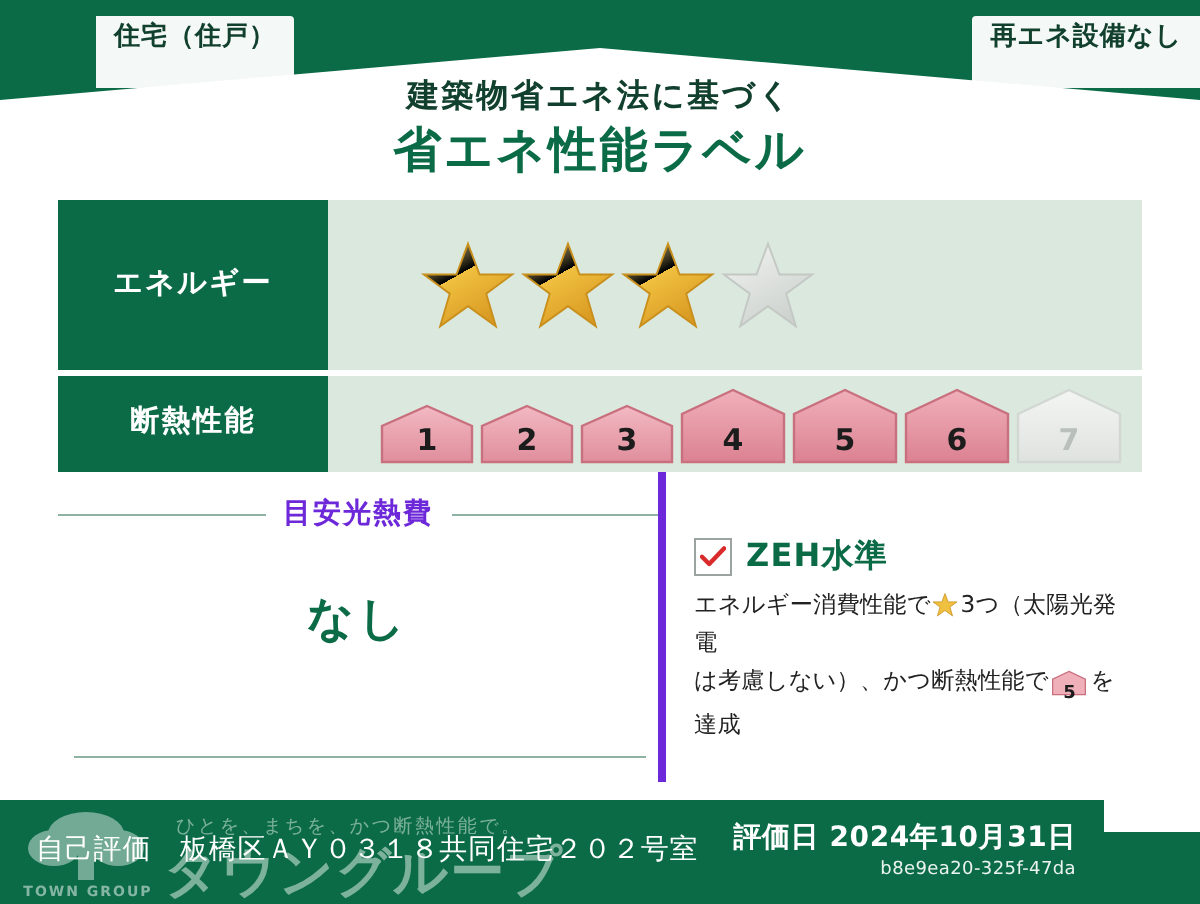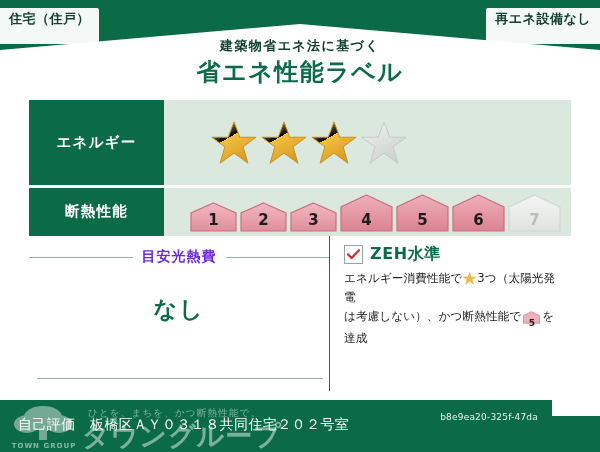--- a/index.html
+++ b/index.html
@@ -11,36 +11,37 @@
   }
   #root{position:relative;width:600px;height:452px;background:#0a6b46;overflow:hidden;}
 
   
   .badge{
     position:absolute;top:8px;
     background:#f4f8f6;color:#12402e;
     font-size:13px;font-weight:bold;letter-spacing:.5px;
     padding:4px 9px 19px;line-height:1;
     white-space:nowrap;
+    margin-left:48px;
   }
   .badge.left{left:0;border-radius:0 2px 2px 0;}
   .badge.right{right:0;border-radius:2px 0 0 2px;}
 
   
   .chevron{
     position:absolute;left:0;top:24px;width:600px;height:392px;
     background:#ffffff;
     clip-path:polygon(0 26px, 300px 0, 600px 26px, 600px 392px, 0 392px);
   }
   .header-txt{
     position:absolute;left:0;top:38px;width:600px;text-align:center;
     pointer-events:none;
   }
   .sub-title{
-    font-size:13px;font-weight:bold;color:#12402e;letter-spacing:1.4px;
+    font-size:16px;font-weight:bold;color:#12402e;letter-spacing:1.4px;
     line-height:1.2;
   }
   .main-title{
     font-size:24px;font-weight:bold;color:#0a6b46;letter-spacing:1.5px;
     line-height:1.25;margin-top:3px;
   }
 
   
   .card{
     position:absolute;left:29px;top:100px;width:542px;height:295px;
@@ -89,21 +90,21 @@
   }
   .cost-value{
     text-align:center;font-size:23px;font-weight:bold;color:#0a6b46;
     margin-top:25px;letter-spacing:2px;
   }
   .cost-rule{
     position:absolute;left:8px;right:6px;bottom:12px;height:1px;background:#8fb3a3;
   }
 
   .zeh-col{
-    flex:1;border-left:1px solid #6d28d9;padding:8px 10px 0 14px;
+    flex:1;border-left:4px solid #6d28d9;padding:32px 10px 0 14px;
   }
   .zeh-head{display:flex;align-items:center;gap:7px;}
   .chk{
     width:17px;height:17px;border:1px solid #9aa3a0;background:#fff;
     display:flex;align-items:center;justify-content:center;flex:0 0 auto;
   }
   .zeh-title{font-size:16px;font-weight:bold;color:#0a6b46;letter-spacing:.6px;}
   .zeh-desc{
     margin-top:4px;font-size:11.6px;color:#222;line-height:1.62;
     letter-spacing:.1px;
@@ -310,20 +311,21 @@
               </svg><span class="n">5</span></span><span>を達成</span>
         </div>
       </div>
 
     </div>
   </div>
 
   <div class="footer">
     <div class="footer-left">自己評価　板橋区ＡＹ０３１８共同住宅２０２号室</div>
     <div class="footer-right">
+      <div class="eval-date">評価日 2024年10月31日</div>
       <div class="eval-id">b8e9ea20-325f-47da</div>
     </div>
   </div>
 
   <div class="wm">
     <svg class="wm-logo" viewBox="0 0 74 46">
       <g fill="#ffffff" opacity="0.85">
         <ellipse cx="37" cy="15" rx="19" ry="11"></ellipse>
         <ellipse cx="21" cy="22" rx="13" ry="9"></ellipse>
         <ellipse cx="53" cy="22" rx="13" ry="9"></ellipse>

